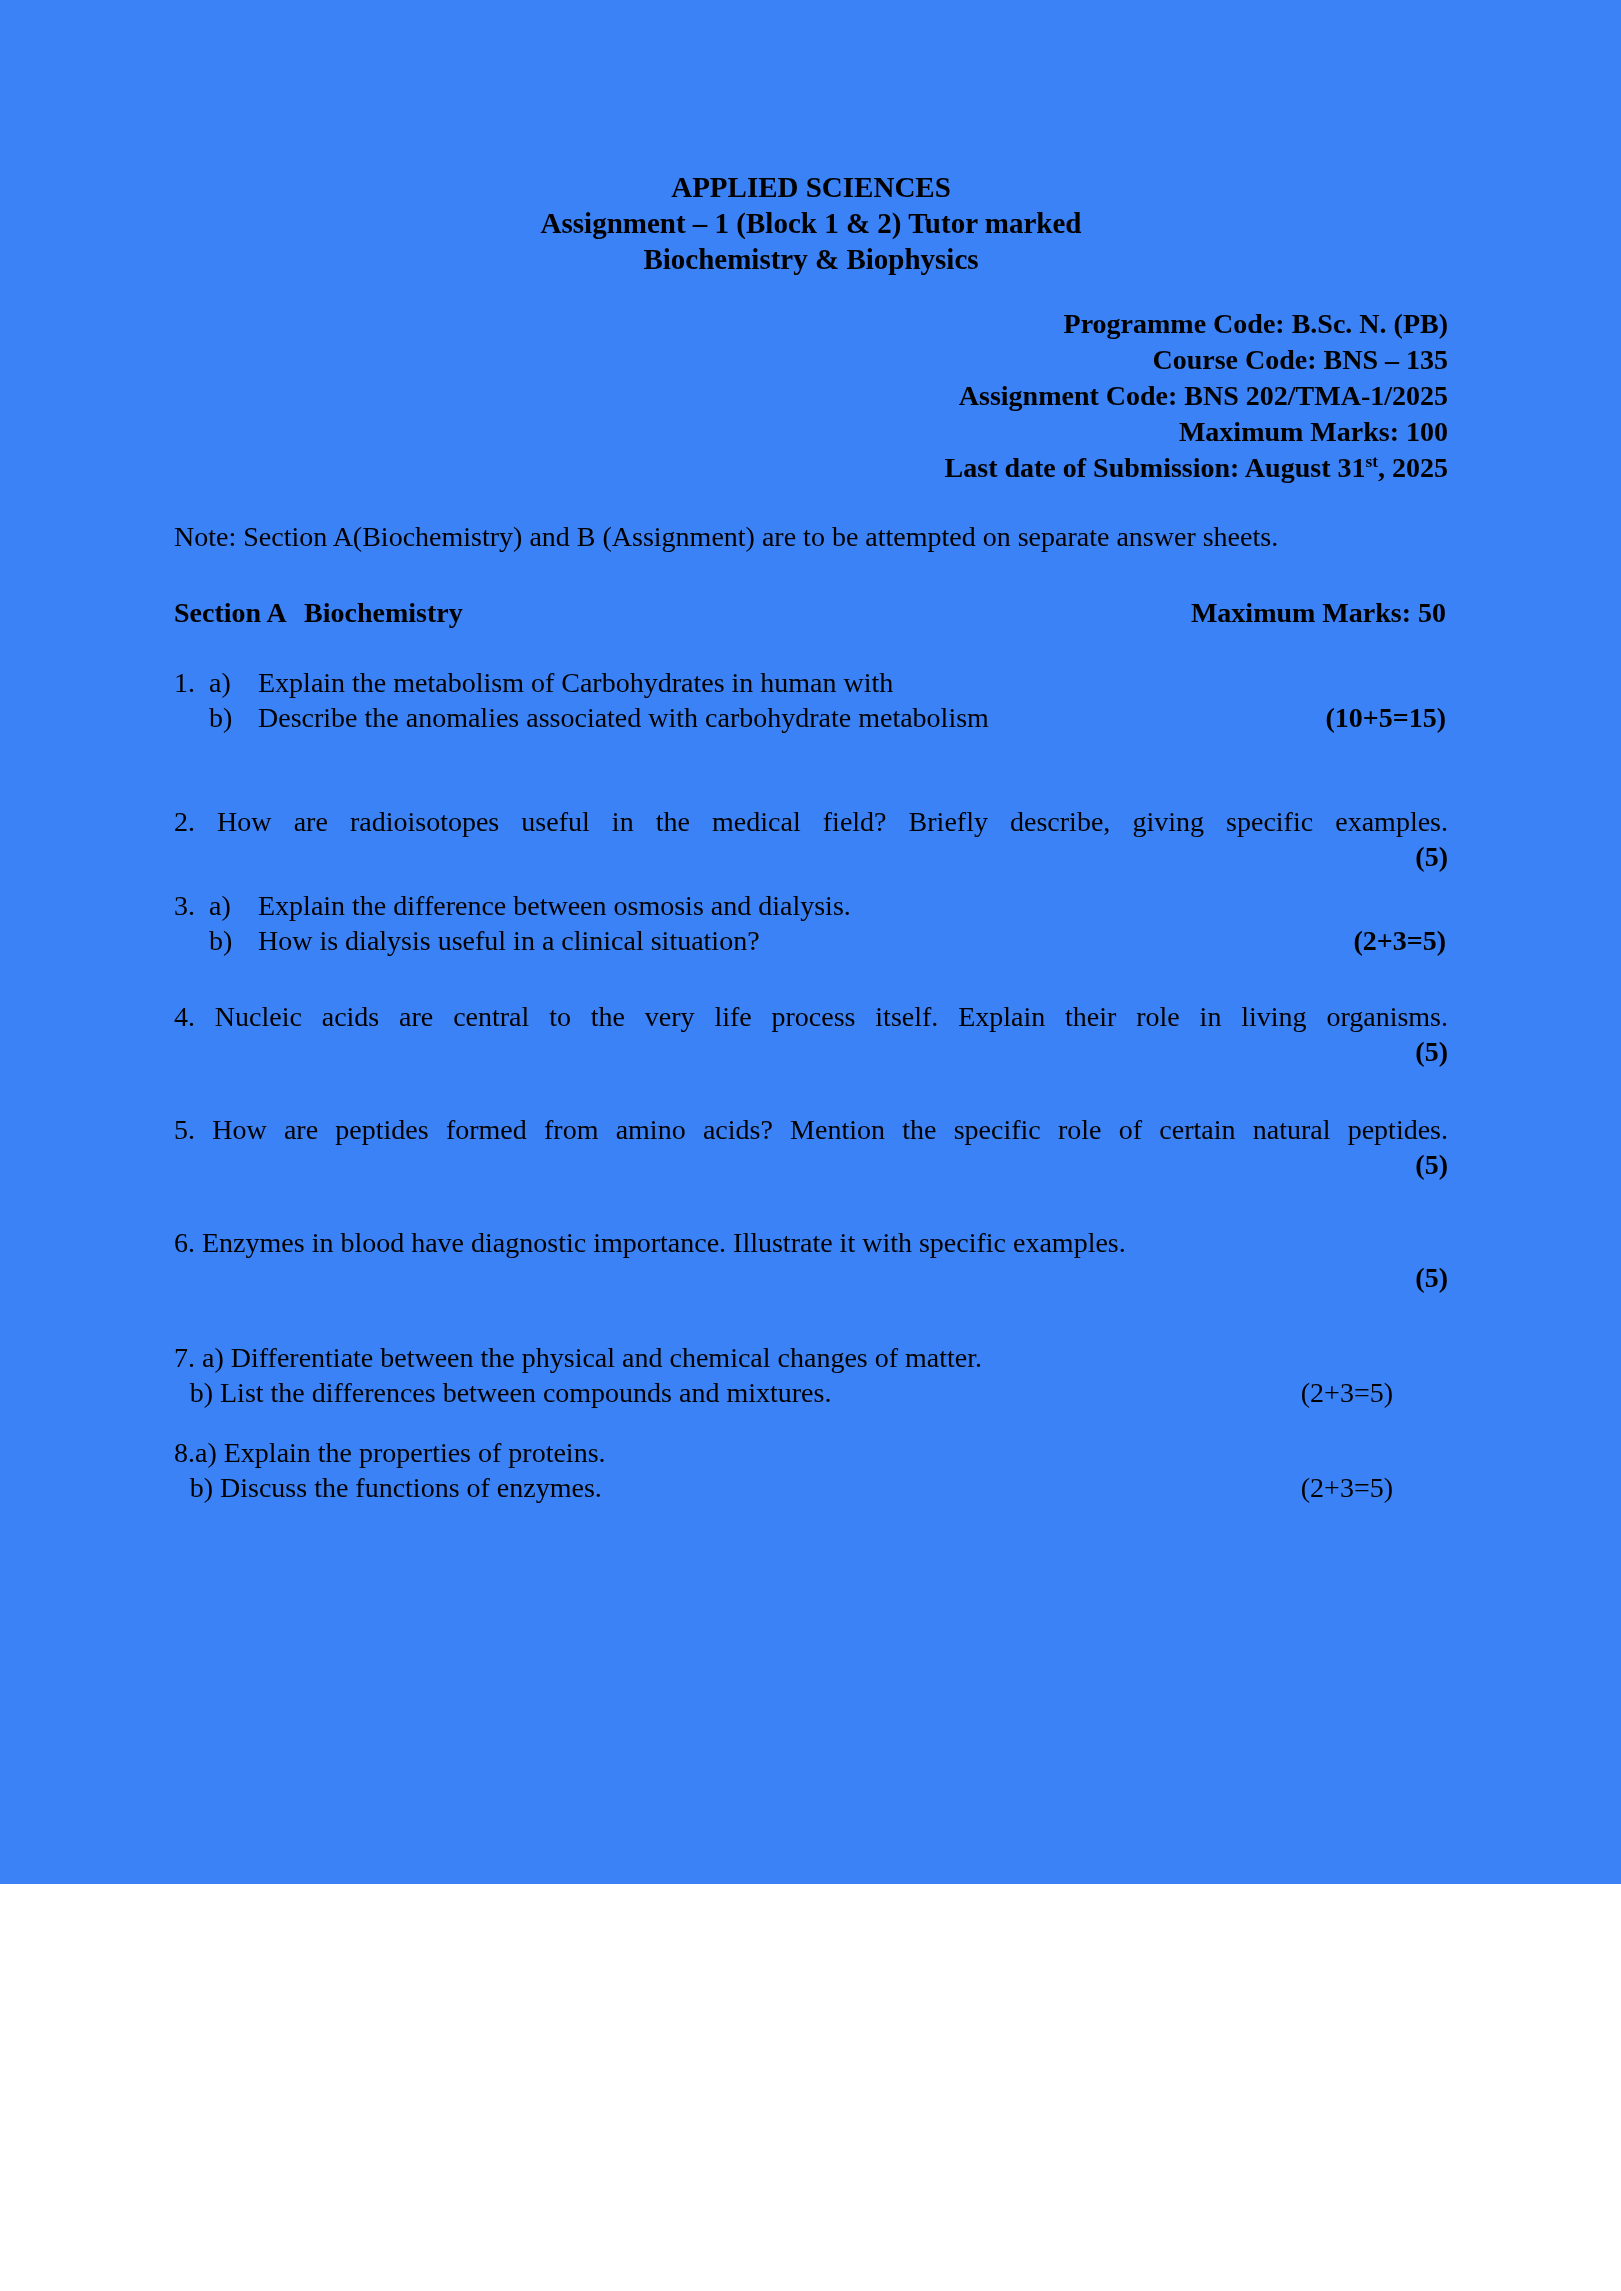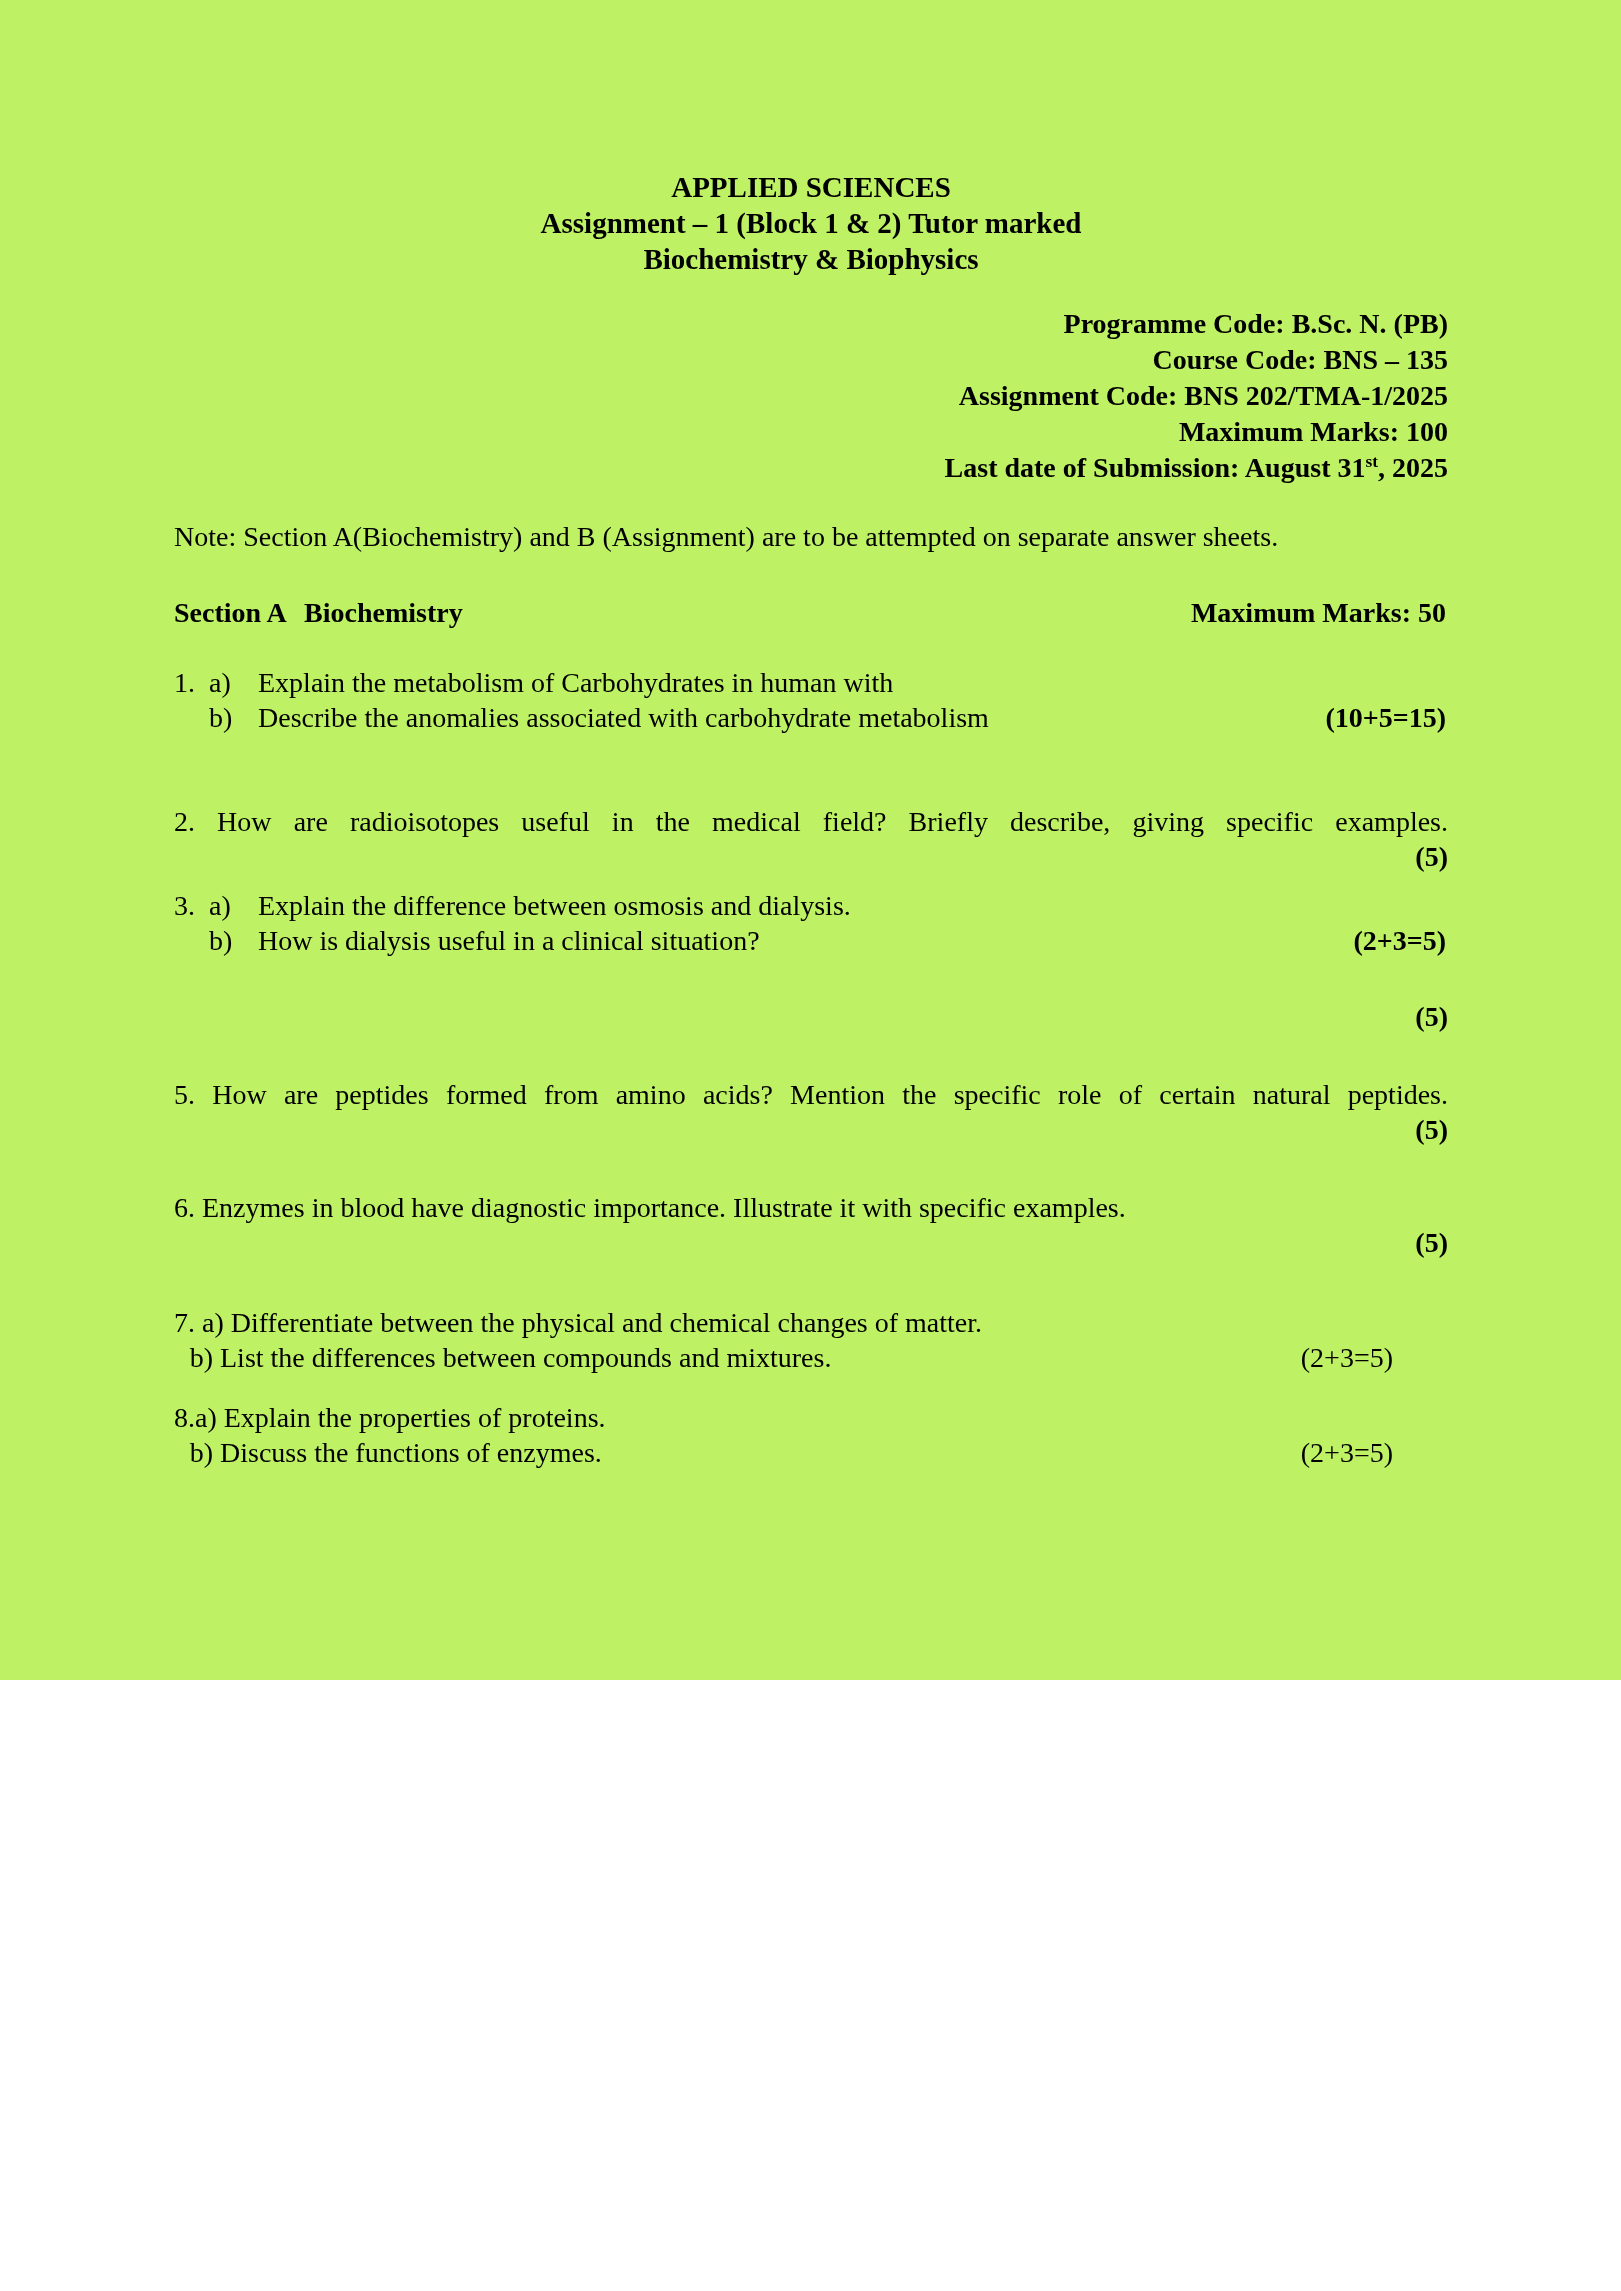--- a/index.html
+++ b/index.html
@@ -7,22 +7,22 @@
     padding: 0;
     background: #ffffff;
   }
   body {
     font-family: "Liberation Serif", "DejaVu Serif", serif;
     color: #000000;
   }
   .page {
     position: relative;
     width: 1621px;
-    height: 1680px;
-    background: #bef264;
+    height: 1884px;
+    background: #3b82f6;
     overflow: hidden;
     box-sizing: border-box;
   }
   .content {
     position: absolute;
     left: 174px;
     top: 0;
     width: 1274px;
   }
 
@@ -237,20 +237,21 @@
         <span class="qtext">Explain the difference between osmosis and dialysis.</span>
       </div>
       <div class="q-abrow">
         <span class="qlet">b)</span>
         <span class="qtext">How is dialysis useful in a clinical situation?</span>
         <span class="qmarks">(2+3=5)</span>
       </div>
     </div>
 
     <div class="q-block sp-q4">
+      <div class="q-just">4. Nucleic acids are central to the very life process itself. Explain their role in living organisms.</div>
       <div class="q-marks-right">(5)</div>
     </div>
 
     <div class="q-block sp-q5">
       <div class="q-just">5. How are peptides formed from amino acids? Mention the specific role of certain natural peptides.</div>
       <div class="q-marks-right">(5)</div>
     </div>
 
     <div class="q-block sp-q6">
       <div class="q-left">6. Enzymes in blood have diagnostic importance. Illustrate it with specific examples.</div>

